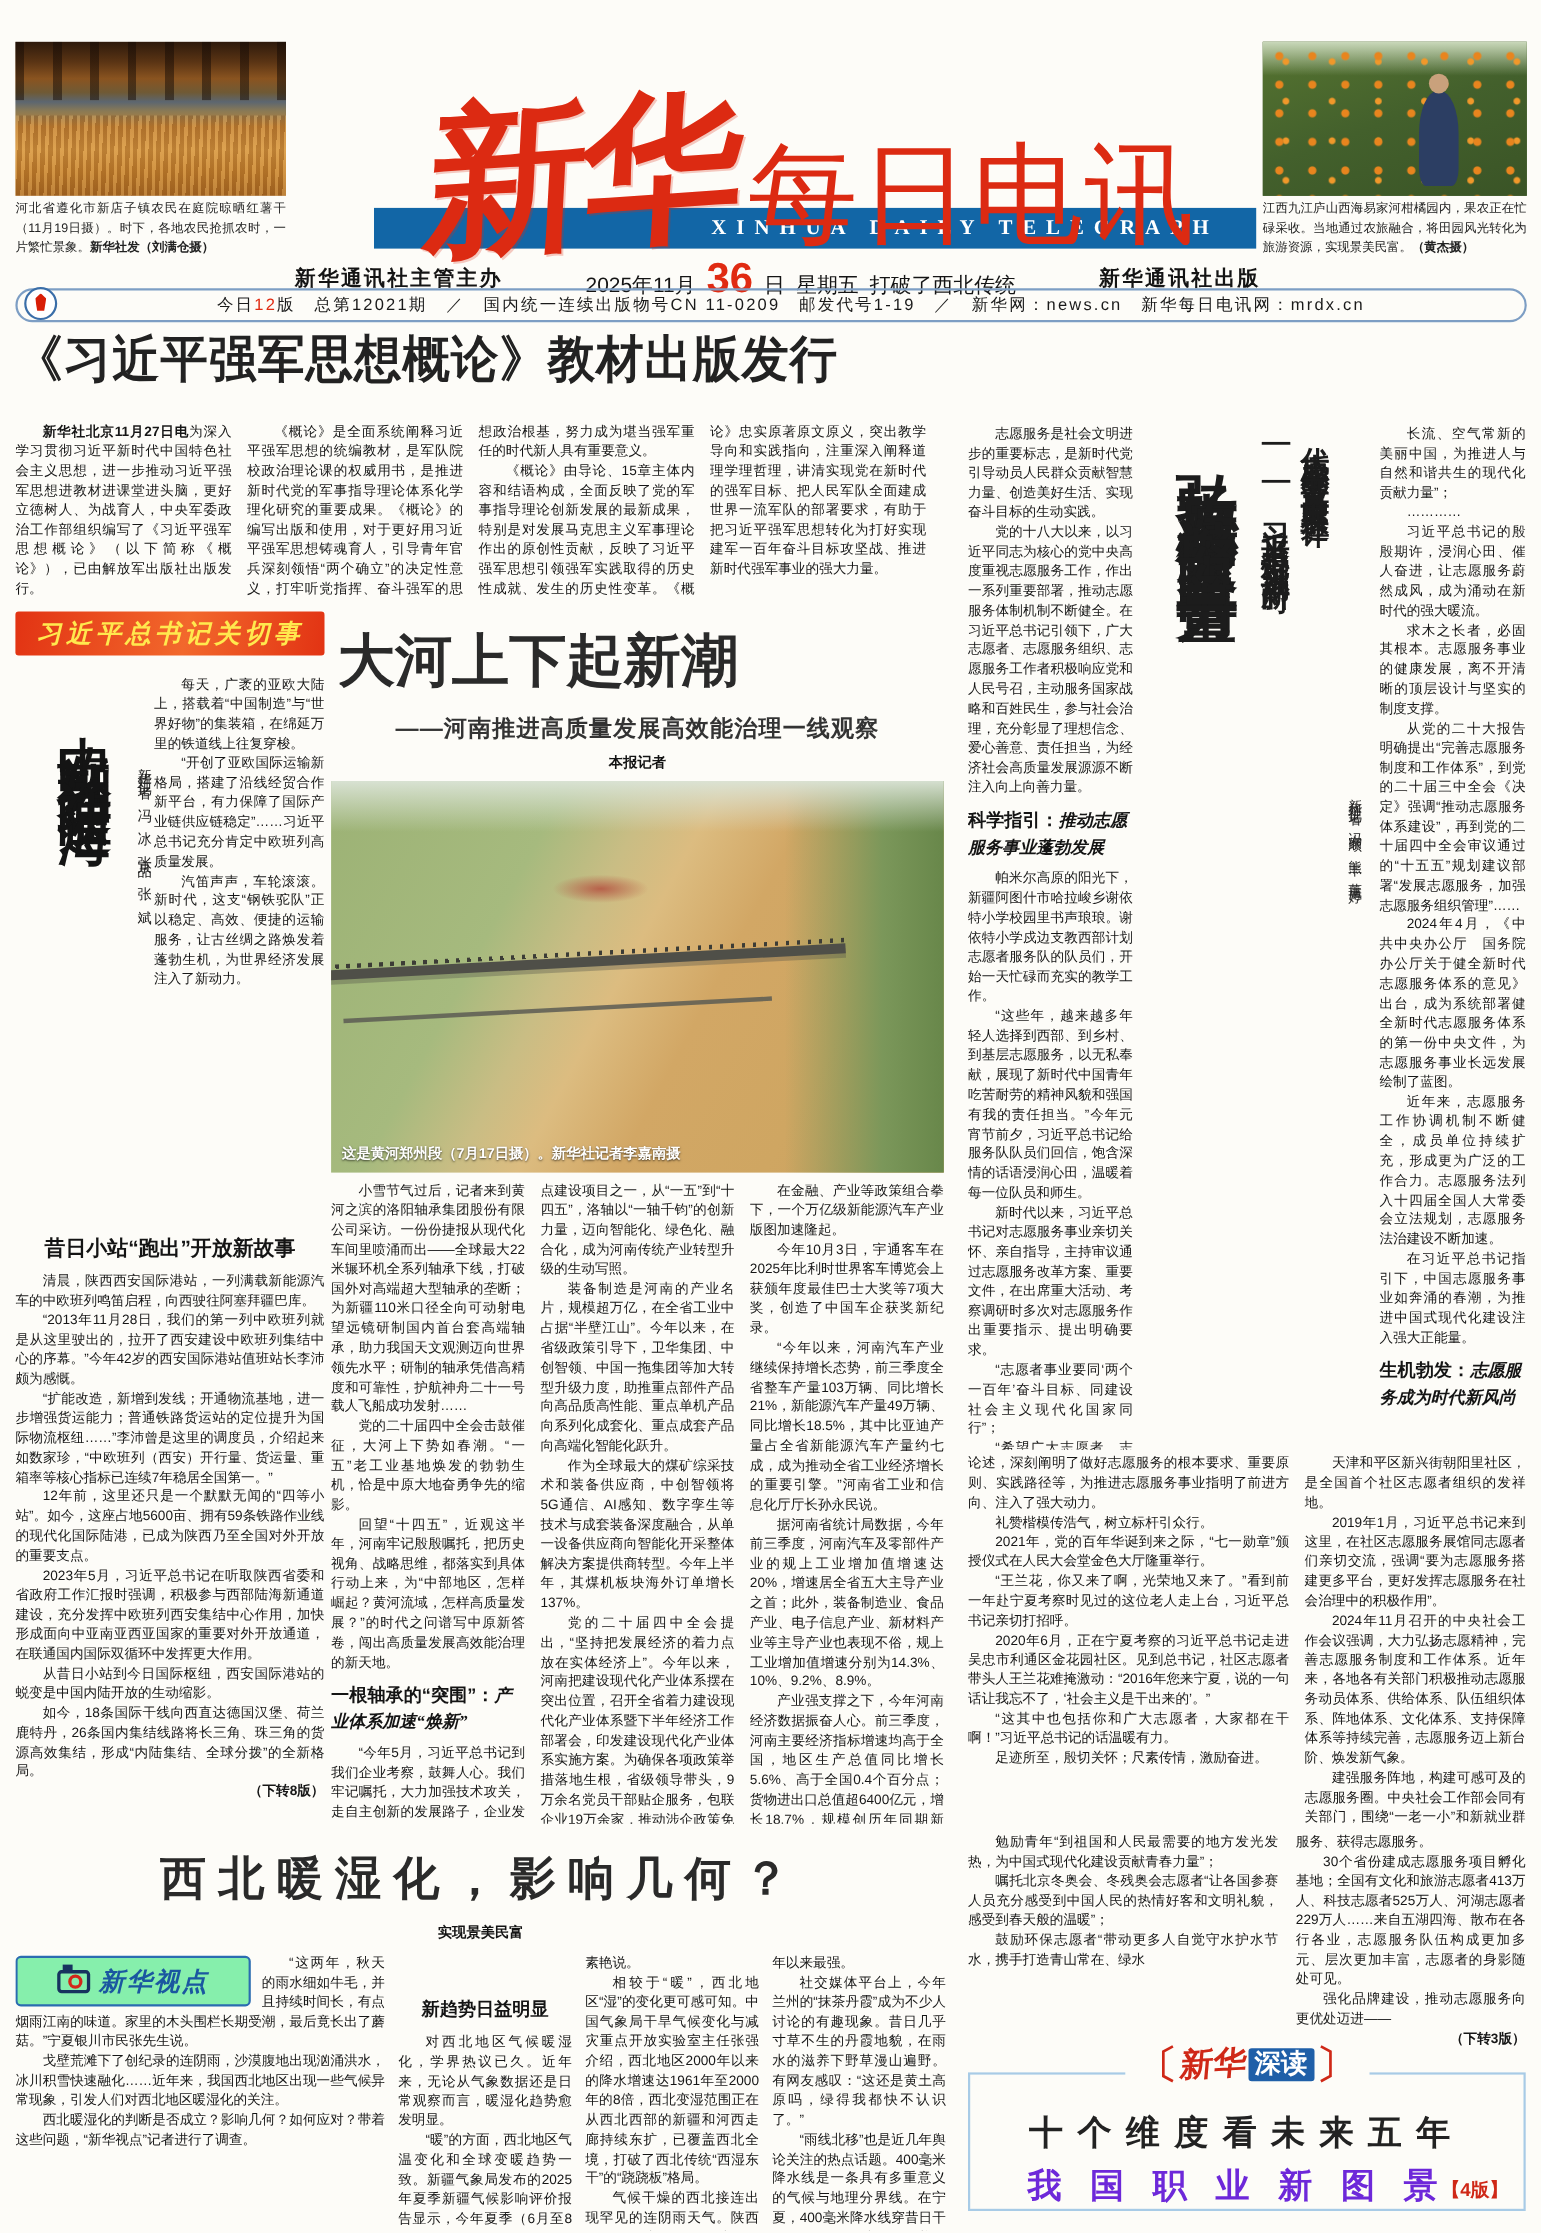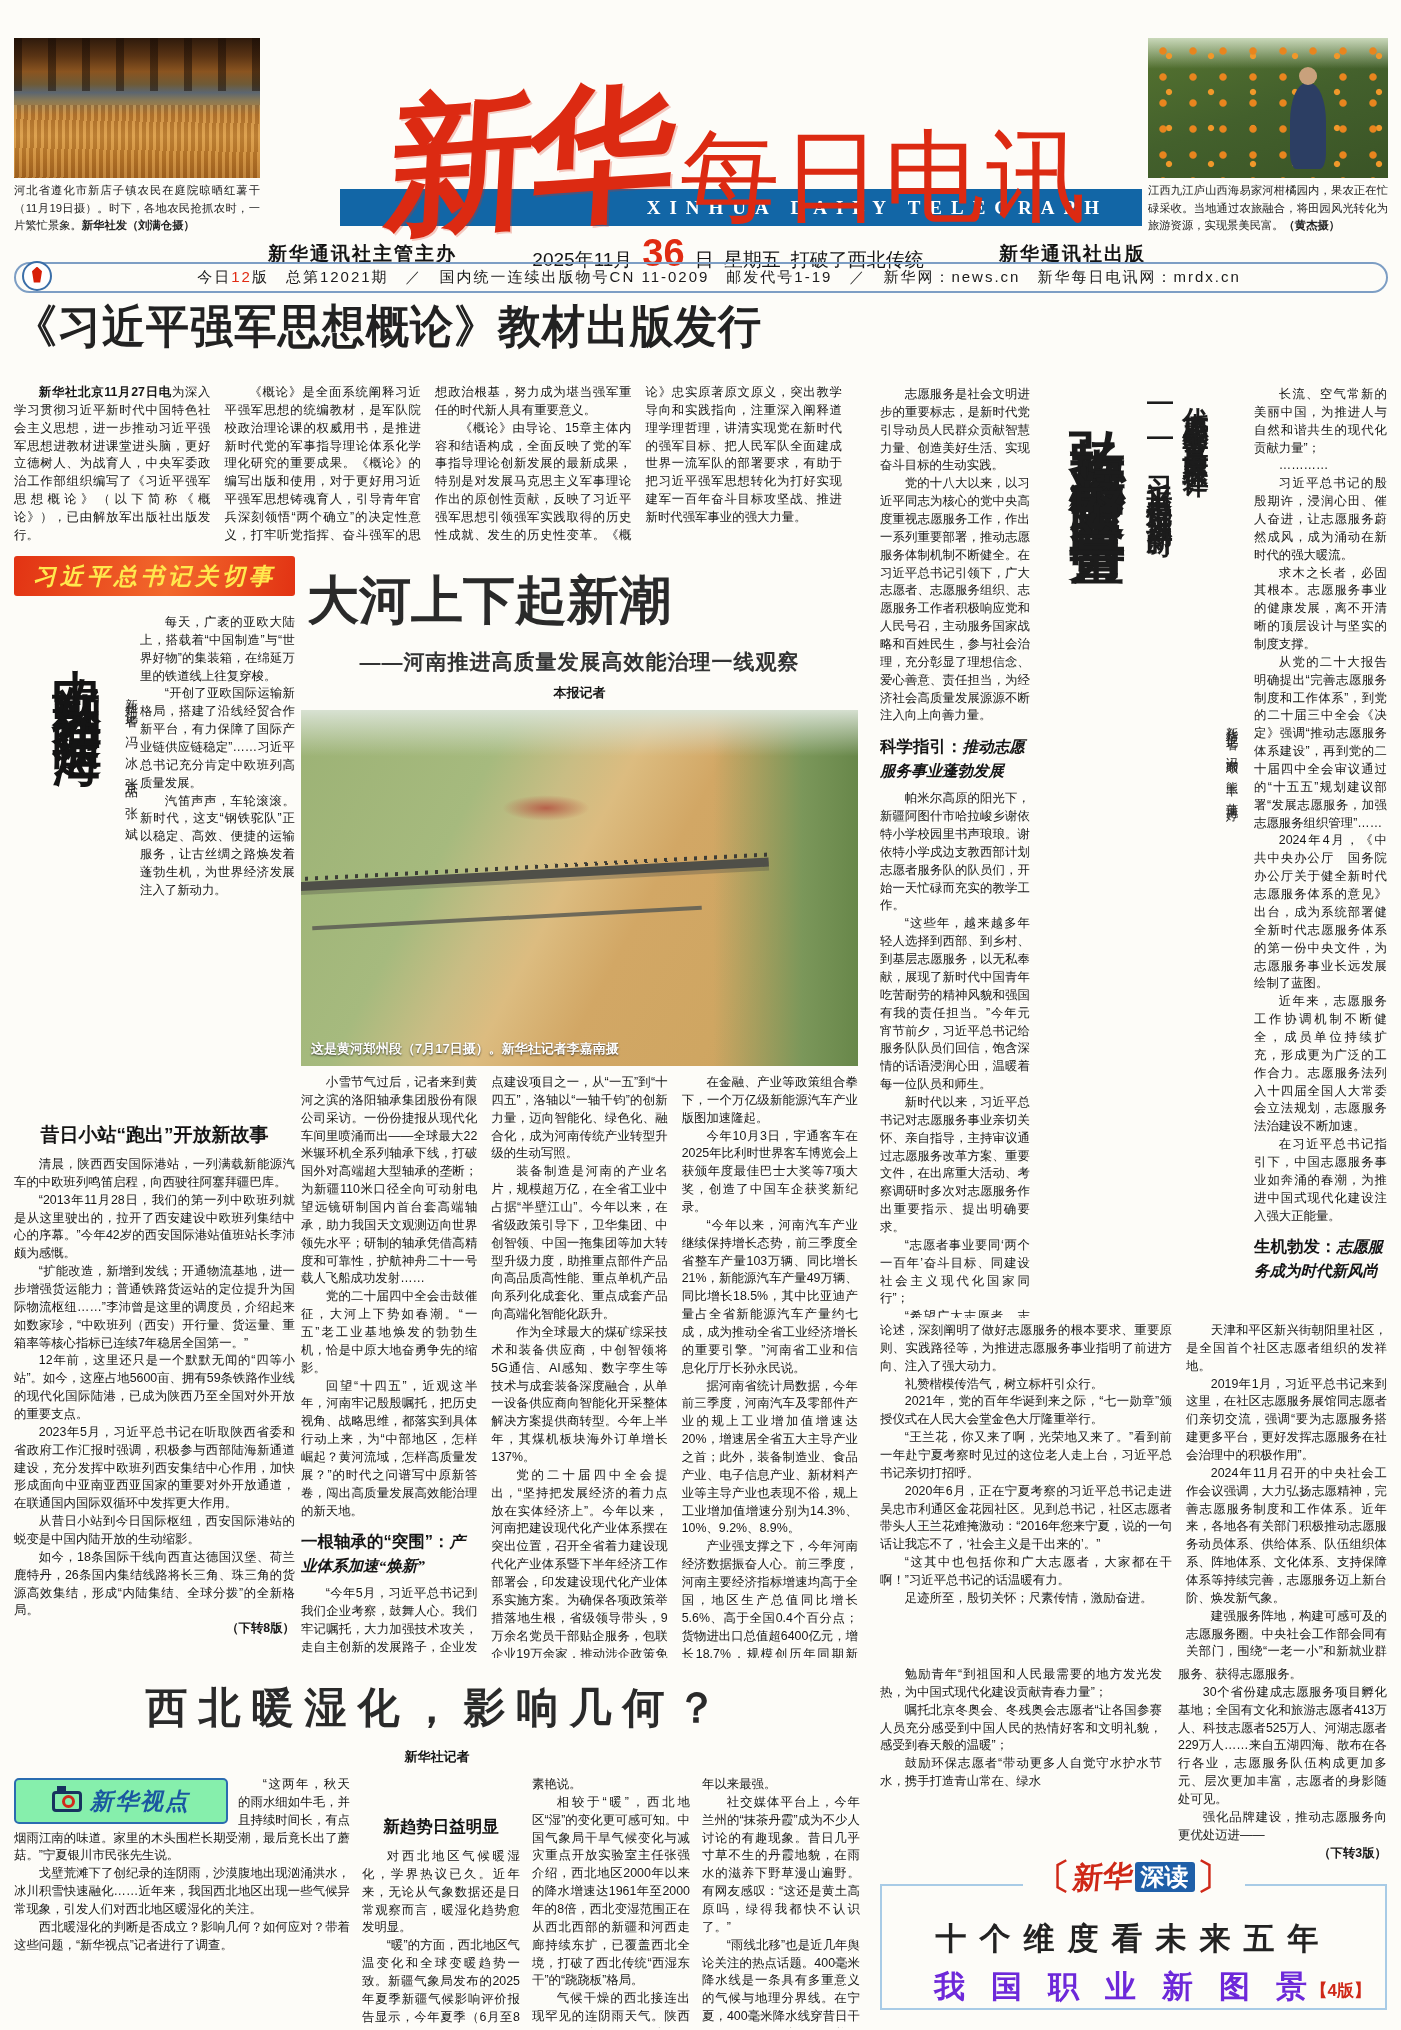--- a/index.html
+++ b/index.html
@@ -311,21 +311,21 @@
         <span class="deep-bracket">〕</span>
       </div>
       <div class="deep-line1">十个维度看未来五年</div>
       <div class="deep-line2">我国职业新图景</div>
       <div class="deep-page">【4版】</div>
     </div>
   </div>
 
   <div class="nw">
     <div class="nw-headline">西北暖湿化，影响几何？</div>
-    <div class="nw-byline">新华社记者</div>
+    <div class="nw-byline">实现景美民富</div>
     <div class="nw-cols">
       <div class="nw-col1">
         <div class="nw-badge">
           <span class="cam"></span>
           <span class="nw-badge-label">新华视点</span>
         </div>
         <span><p class="para">“这两年，秋天的雨水细如牛毛，并且持续时间长，有点烟雨江南的味道。家里的木头围栏长期受潮，最后竟长出了蘑菇。”宁夏银川市民张先生说。</p><p class="para">戈壁荒滩下了创纪录的连阴雨，沙漠腹地出现汹涌洪水，冰川积雪快速融化……近年来，我国西北地区出现一些气候异常现象，引发人们对西北地区暖湿化的关注。</p><p class="para">西北暖湿化的判断是否成立？影响几何？如何应对？带着这些问题，“新华视点”记者进行了调查。</p></span>
       </div>
       <div class="nw-colN">
         <div class="nw-subhead2">新趋势日益明显</div>

